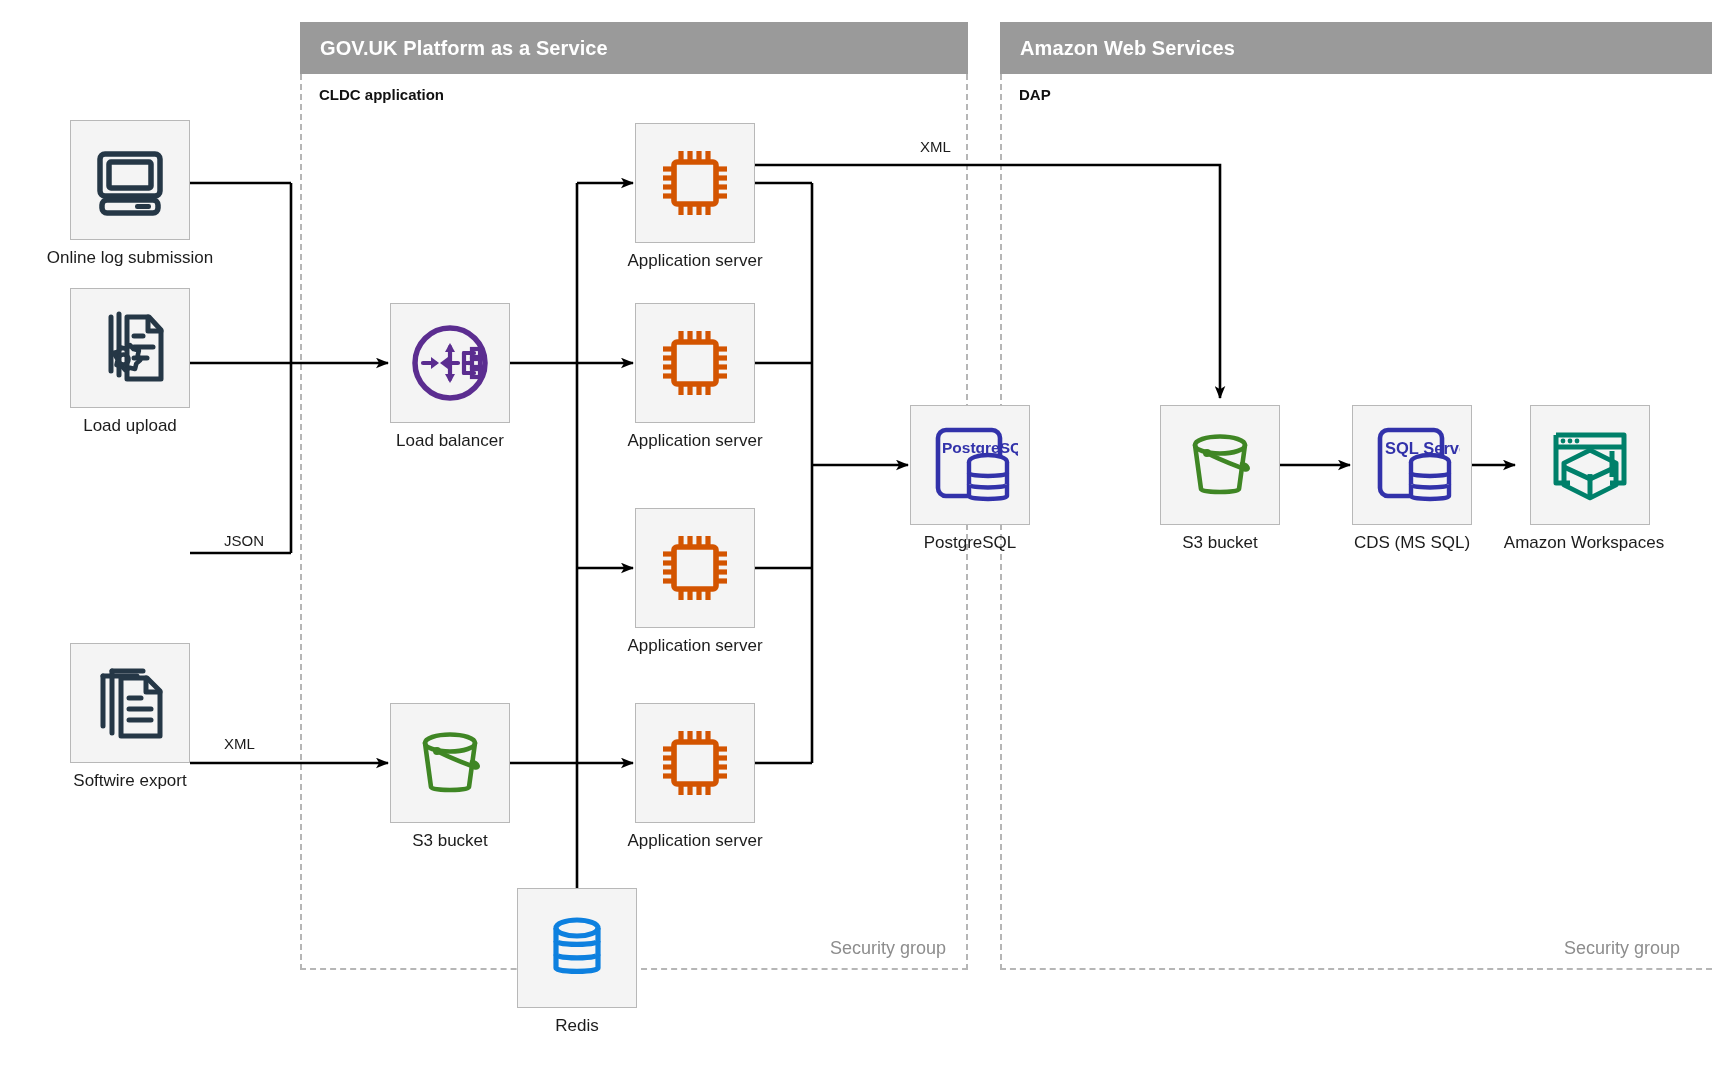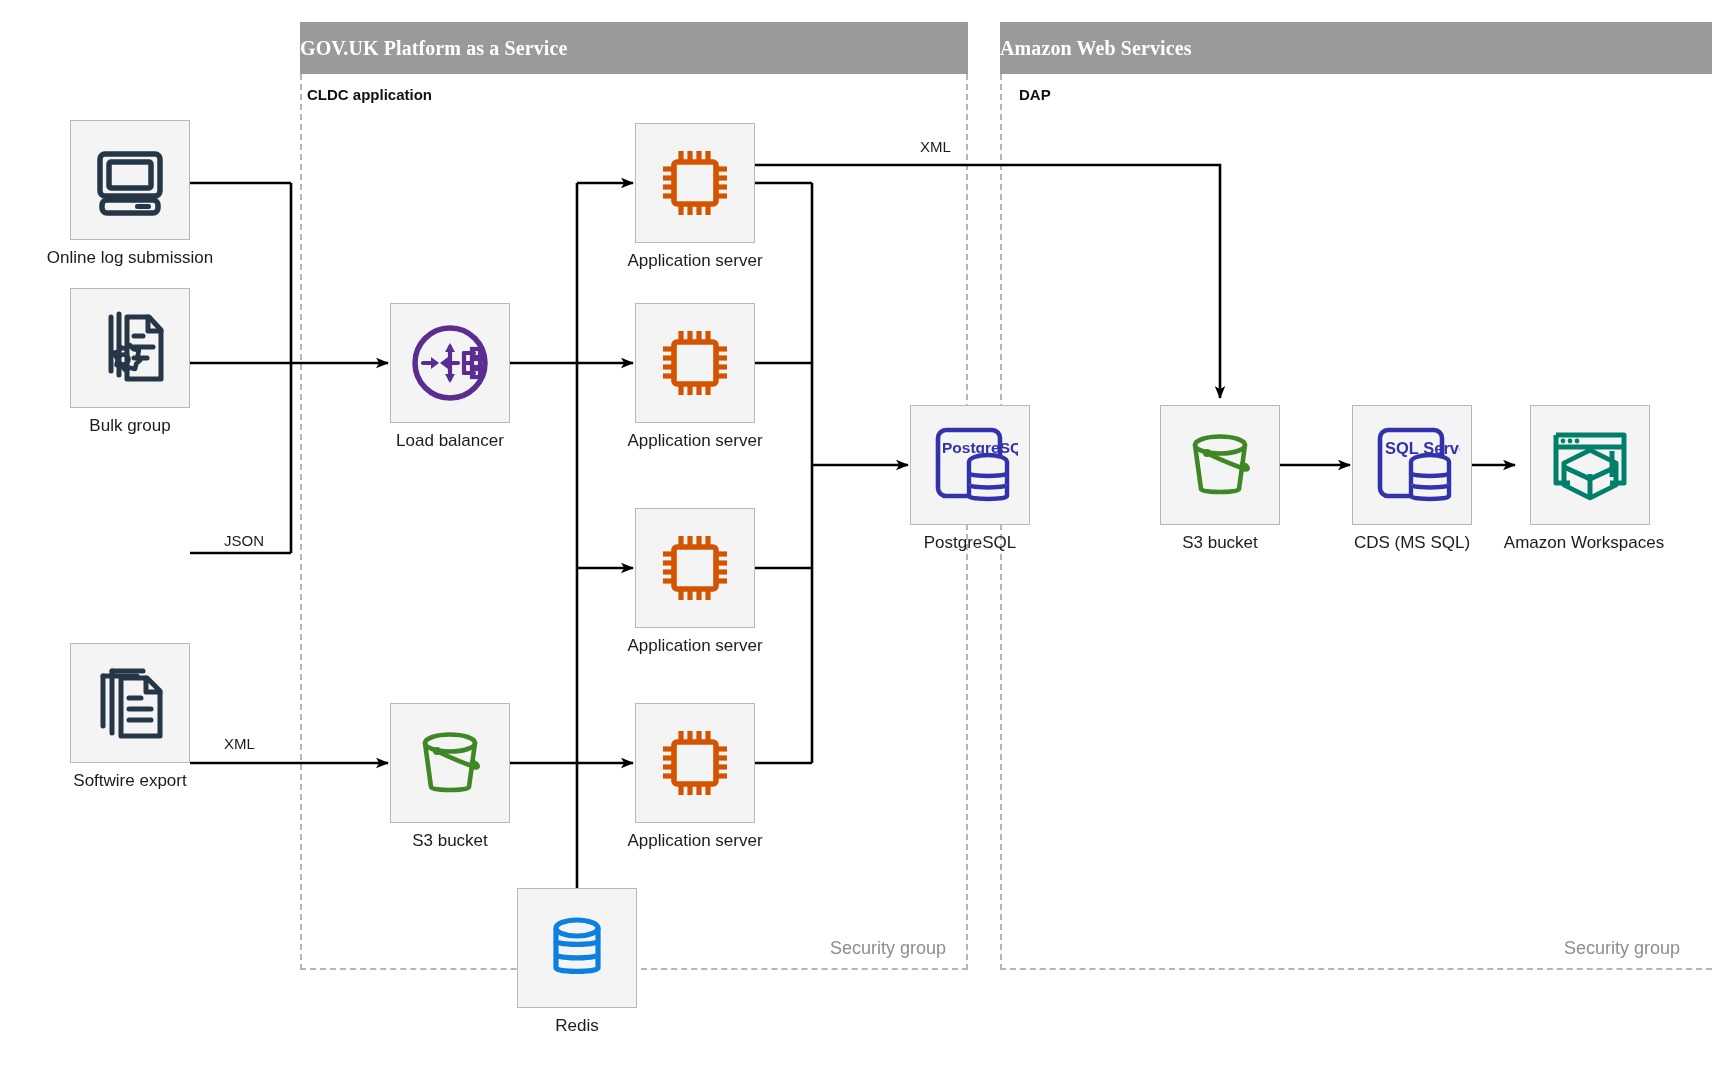--- a/index.html
+++ b/index.html
@@ -3,21 +3,21 @@
 <meta charset="utf-8">
 <style>
   html,body{margin:0;padding:0;background:#ffffff;}
   body{font-family:"Liberation Sans","DejaVu Sans",sans-serif;}
   #stage{position:relative;width:1712px;height:1082px;overflow:hidden;background:#fff;}
 
   
   .group-header{
     position:absolute;background:#9a9a9a;color:#ffffff;
     font-weight:bold;font-size:20px;display:flex;align-items:center;
-    box-sizing:border-box;letter-spacing:.1px;font-family:Liberation Serif, serif;
+    padding-left:20px;box-sizing:border-box;letter-spacing:.1px;
   }
   .group-body{
     position:absolute;border:2px dashed #b6b6b6;border-top:none;box-sizing:border-box;
   }
   .sub-label{
     position:absolute;font-weight:bold;font-size:15px;color:#111;
   }
   .sec-label{
     position:absolute;font-size:18px;color:#8d8d8d;text-align:right;
   }
@@ -41,21 +41,21 @@
 </style>
 </head>
 <body>
 
 <div id="stage">
 
   <div class="group-header" style="left:300px;top:22px;width:668px;height:52px;">
     <span>GOV.UK Platform as a Service</span>
   </div>
   <div class="group-body" style="left:300px;top:74px;width:668px;height:896px;"></div>
-  <div class="sub-label" style="left:307px;top:86px;">CLDC application</div>
+  <div class="sub-label" style="left:319px;top:86px;">CLDC application</div>
   <div class="sec-label" style="left:700px;top:938px;width:246px;">Security group</div>
 
   <div class="group-header" style="left:1000px;top:22px;width:712px;height:52px;">
     <span>Amazon Web Services</span>
   </div>
   <div class="group-body" style="left:1000px;top:74px;width:712px;height:896px;border-right:none;"></div>
   <div class="sub-label" style="left:1019px;top:86px;">DAP</div>
   <div class="sec-label" style="left:1430px;top:938px;width:250px;">Security group</div>
 
   <svg id="wires" viewBox="0 0 1712 1082">
@@ -128,21 +128,21 @@
           <path d="M43,27 L52,27"></path>
           <path d="M43,38 L62,38"></path>
           <path d="M43,49 L56,49"></path>
         </g>
         <g fill="none" stroke="#253746" stroke-width="4.6" stroke-linejoin="round">
           <path d="M22,44 l5.2,-1.2 2.5,-4.4 5.3,1.3 4,-3.6 3.6,4 5.3,1.3 -1.2,5.2 2.6,4.4 -4,3.6 -1.3,5.3 -5.2,-1.2 -4.4,2.5 -3.6,-4 -5.3,-1.3 1.2,-5.2 -2.5,-4.4 Z"></path>
           <circle cx="32.5" cy="50.5" r="5"></circle>
         </g>
       </svg>
     </div>
-    <div class="cap" style="top:128px;">Bulk group</div>
+    <div class="cap" style="top:128px;">Load upload</div>
   </div>
 
 
   <div class="node" style="left:70px;top:643px;width:120px;height:160px;">
     <div class="tile" style="width:120px;height:120px;">
       <svg width="78" height="78" viewBox="0 0 78 78">
         <g fill="none" stroke="#253746" stroke-width="5" stroke-linejoin="round" stroke-linecap="round">
           <path d="M12,12 L12,62"></path>
           <path d="M12,12 L46,12"></path>
           <path d="M21,7 L21,69"></path>

